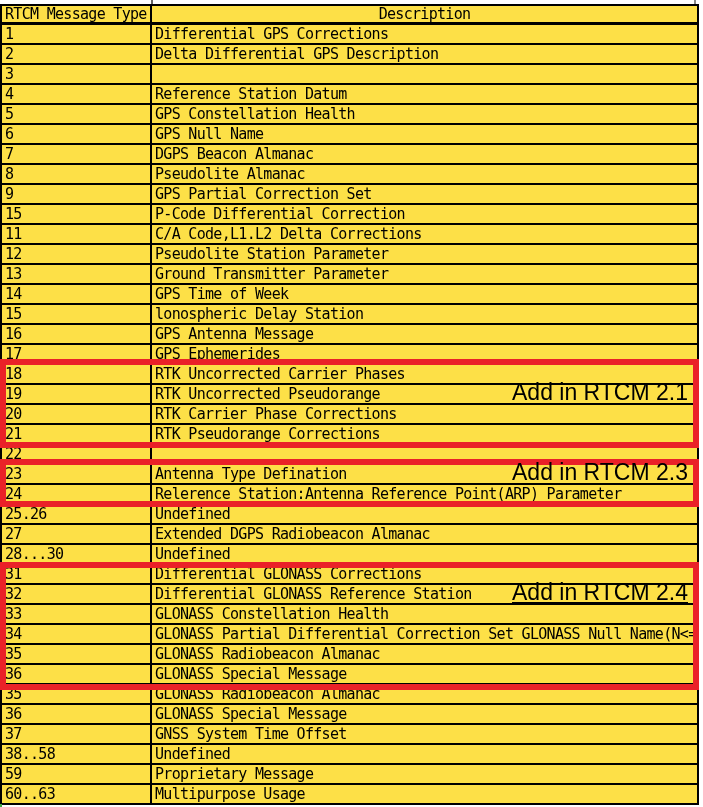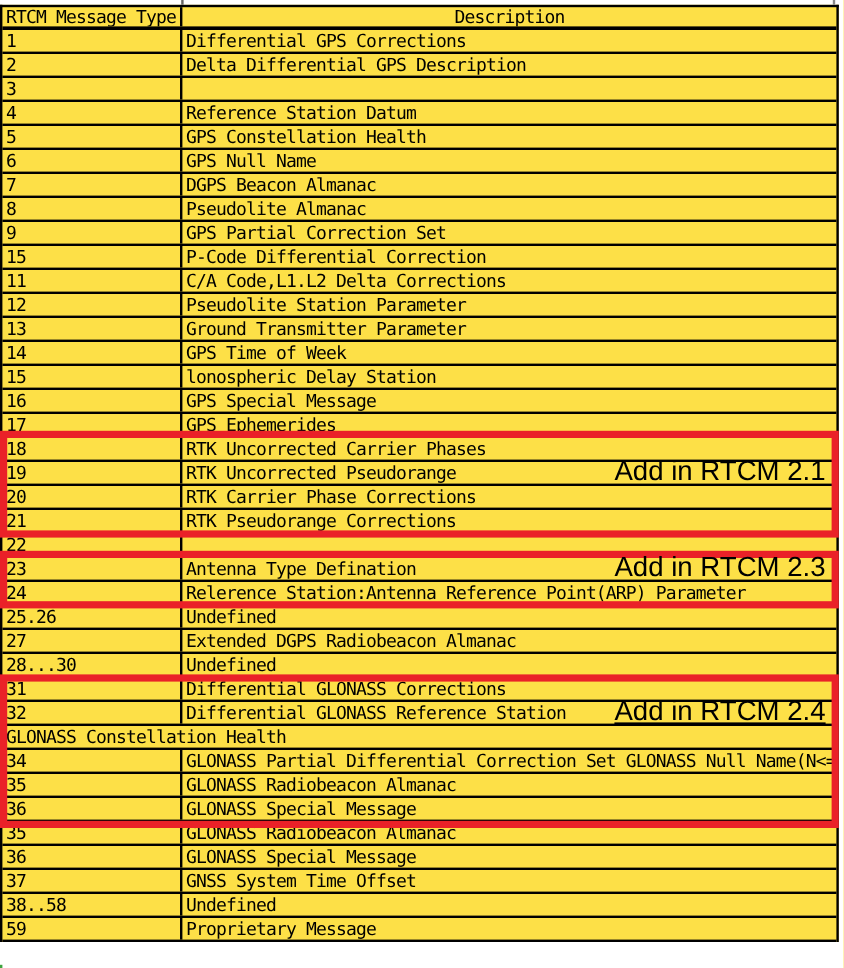--- a/index.html
+++ b/index.html
@@ -110,21 +110,21 @@
       <div class="row">
         <div class="cell-type">14</div>
         <div class="cell-desc">GPS Time of Week</div>
       </div>
       <div class="row">
         <div class="cell-type">15</div>
         <div class="cell-desc">lonospheric Delay Station</div>
       </div>
       <div class="row">
         <div class="cell-type">16</div>
-        <div class="cell-desc">GPS Special Message</div>
+        <div class="cell-desc">GPS Antenna Message</div>
       </div>
       <div class="row">
         <div class="cell-type">17</div>
         <div class="cell-desc">GPS Ephemerides</div>
       </div>
       <div class="row">
         <div class="cell-type">18</div>
         <div class="cell-desc">RTK Uncorrected Carrier Phases</div>
       </div>
       <div class="row">
@@ -164,20 +164,21 @@
       </div>
       <div class="row">
         <div class="cell-type">31</div>
         <div class="cell-desc">Differential GLONASS Corrections</div>
       </div>
       <div class="row">
         <div class="cell-type">32</div>
         <div class="cell-desc">Differential GLONASS Reference Station</div>
       </div>
       <div class="row">
+        <div class="cell-type">33</div>
         <div class="cell-desc">GLONASS Constellation Health</div>
       </div>
       <div class="row">
         <div class="cell-type">34</div>
         <div class="cell-desc">GLONASS Partial Differential Correction Set GLONASS Null Name(N&lt;=1)</div>
       </div>
       <div class="row">
         <div class="cell-type">35</div>
         <div class="cell-desc">GLONASS Radiobeacon Almanac</div>
       </div>
@@ -197,20 +198,24 @@
         <div class="cell-type">37</div>
         <div class="cell-desc">GNSS System Time Offset</div>
       </div>
       <div class="row">
         <div class="cell-type">38..58</div>
         <div class="cell-desc">Undefined</div>
       </div>
       <div class="row">
         <div class="cell-type">59</div>
         <div class="cell-desc">Proprietary Message</div>
+      </div>
+      <div class="row">
+        <div class="cell-type">60..63</div>
+        <div class="cell-desc">Multipurpose Usage</div>
       </div>
     </div>
 </div>
 
 <div class="anno-box box1"></div>
 <div class="anno-box box2"></div>
 <div class="anno-box box3"></div>
 
 <div class="anno-label label1">Add in RTCM 2.1</div>
 <div class="anno-label label2">Add in RTCM 2.3</div>

